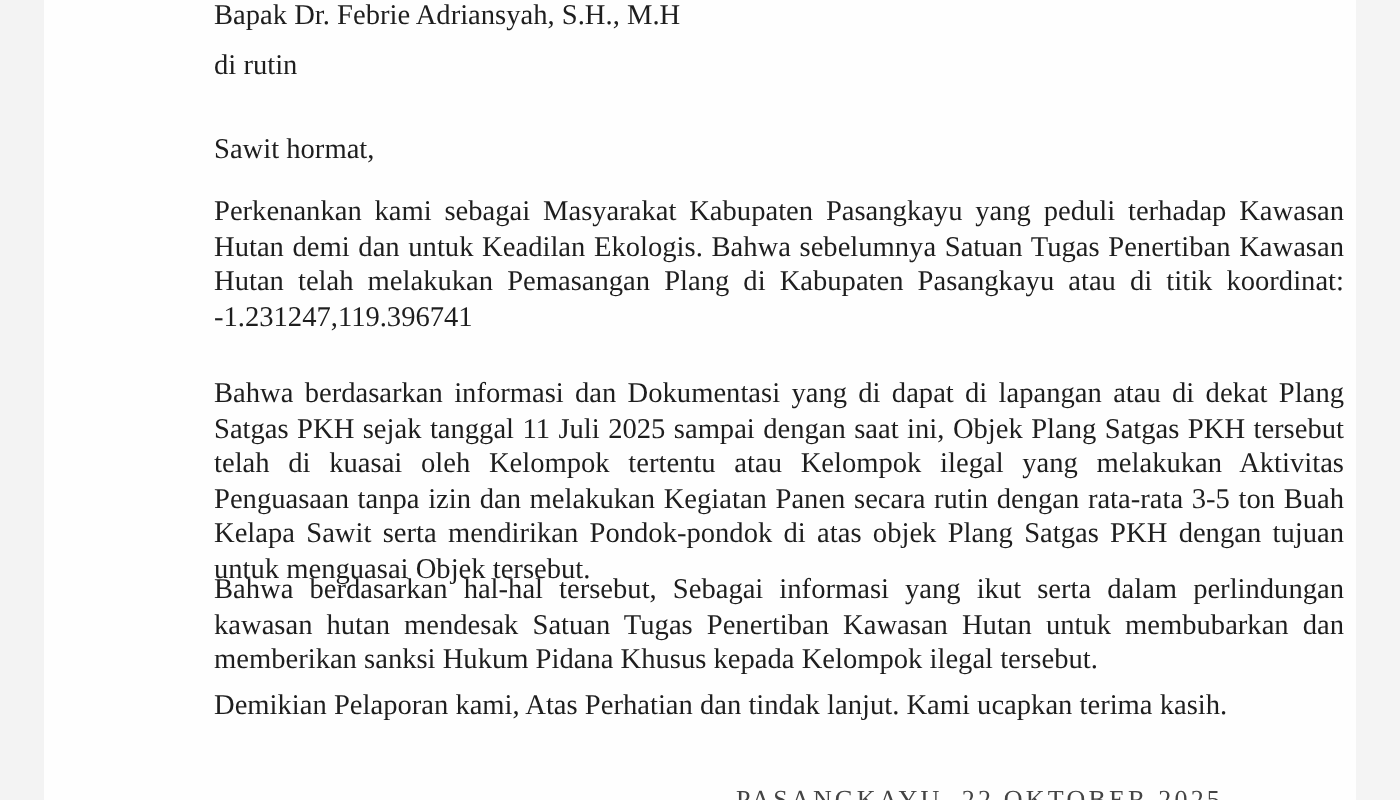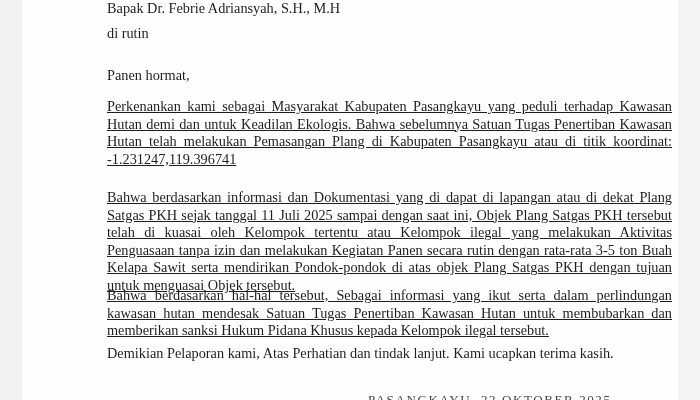--- a/index.html
+++ b/index.html
@@ -2,32 +2,32 @@
 <html><head>
 <meta charset="utf-8">
 <style>
   html, body { margin:0; padding:0; }
   body { width:700px; height:400px; overflow:hidden; background:#f3f3f3; position:relative;
          font-family:"Liberation Serif", "DejaVu Serif", serif; color:#1e1e1e; }
   .page { position:absolute; left:22px; top:0; width:656px; height:400px; background:#fefefe; }
   .right-band { position:absolute; left:678px; top:0; width:22px; height:400px; background:#f4f4f4; }
   .line { position:absolute; left:107px; font-size:14.3px; white-space:nowrap; line-height:17px; }
   .para { position:absolute; left:107px; width:565px; font-size:14.3px; line-height:17.6px; text-align:justify; }
-  .para p { margin:0;text-decoration:underline; }
+  .para p { margin:0; }
   .sig { position:absolute; left:368px; top:392px; font-size:13px; letter-spacing:1.6px; color:#444; white-space:nowrap; }
 </style>
 </head>
 <body>
 
 <div class="page"></div>
 <div class="right-band"></div>
 
 <div class="line" style="top:0px;">Bapak Dr. Febrie Adriansyah, S.H., M.H</div>
 <div class="line" style="top:25px;">di rutin</div>
-<div class="line" style="top:67px;">Panen hormat,</div>
+<div class="line" style="top:67px;">Sawit hormat,</div>
 
 <div class="para" style="top:98px;">
   <p>Perkenankan kami sebagai Masyarakat Kabupaten Pasangkayu yang peduli terhadap Kawasan Hutan demi dan untuk Keadilan Ekologis. Bahwa sebelumnya Satuan Tugas Penertiban Kawasan Hutan telah melakukan Pemasangan Plang di Kabupaten Pasangkayu atau di titik koordinat:  -1.231247,119.396741</p>
 </div>
 <div class="para" style="top:165px;margin-top:24px;">
   <p>Bahwa berdasarkan informasi dan Dokumentasi yang di dapat di lapangan atau di dekat Plang Satgas PKH sejak tanggal 11 Juli 2025 sampai dengan saat ini, Objek Plang Satgas PKH tersebut telah di kuasai oleh Kelompok tertentu atau Kelompok ilegal yang melakukan Aktivitas Penguasaan tanpa izin dan melakukan Kegiatan Panen secara rutin dengan rata-rata 3-5 ton Buah Kelapa Sawit serta mendirikan Pondok-pondok di atas objek Plang Satgas PKH dengan tujuan untuk menguasai Objek tersebut.</p>
 </div>
 <div class="para" style="top:287px;">
   <p>Bahwa berdasarkan hal-hal tersebut, Sebagai informasi yang ikut serta dalam perlindungan kawasan hutan mendesak Satuan Tugas Penertiban Kawasan Hutan untuk membubarkan dan memberikan sanksi Hukum Pidana Khusus kepada Kelompok ilegal tersebut.</p>
 </div>

